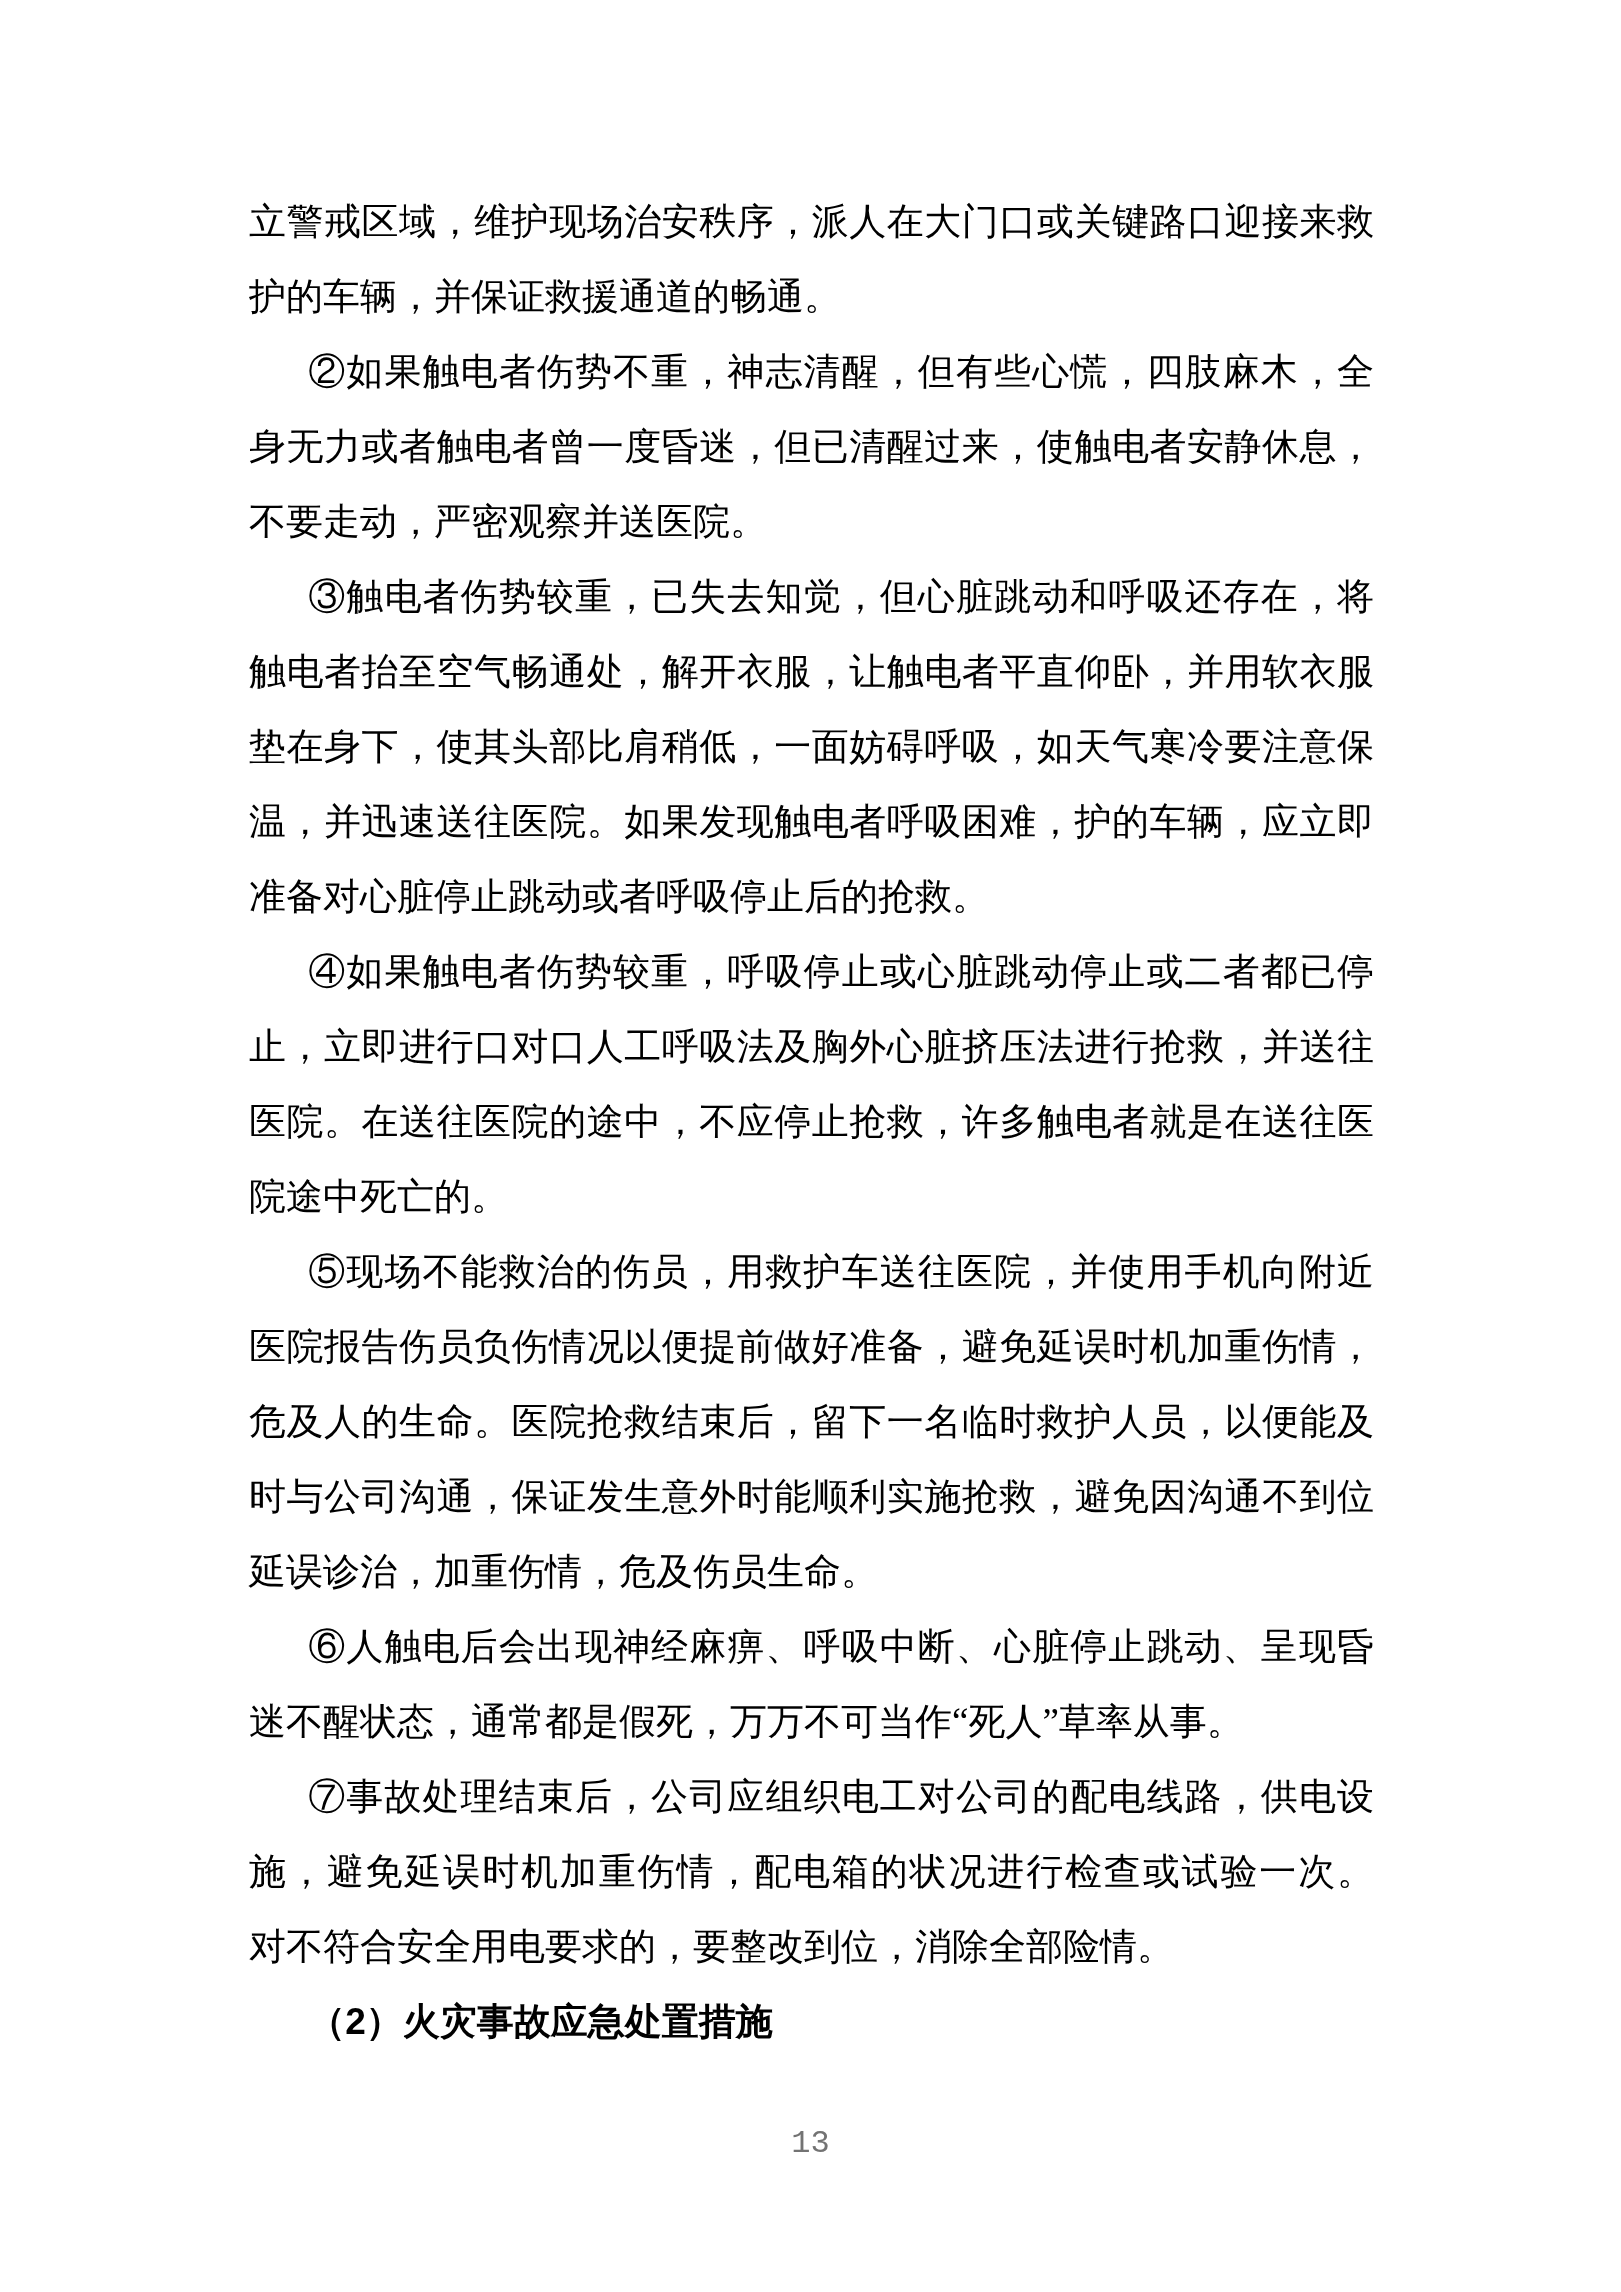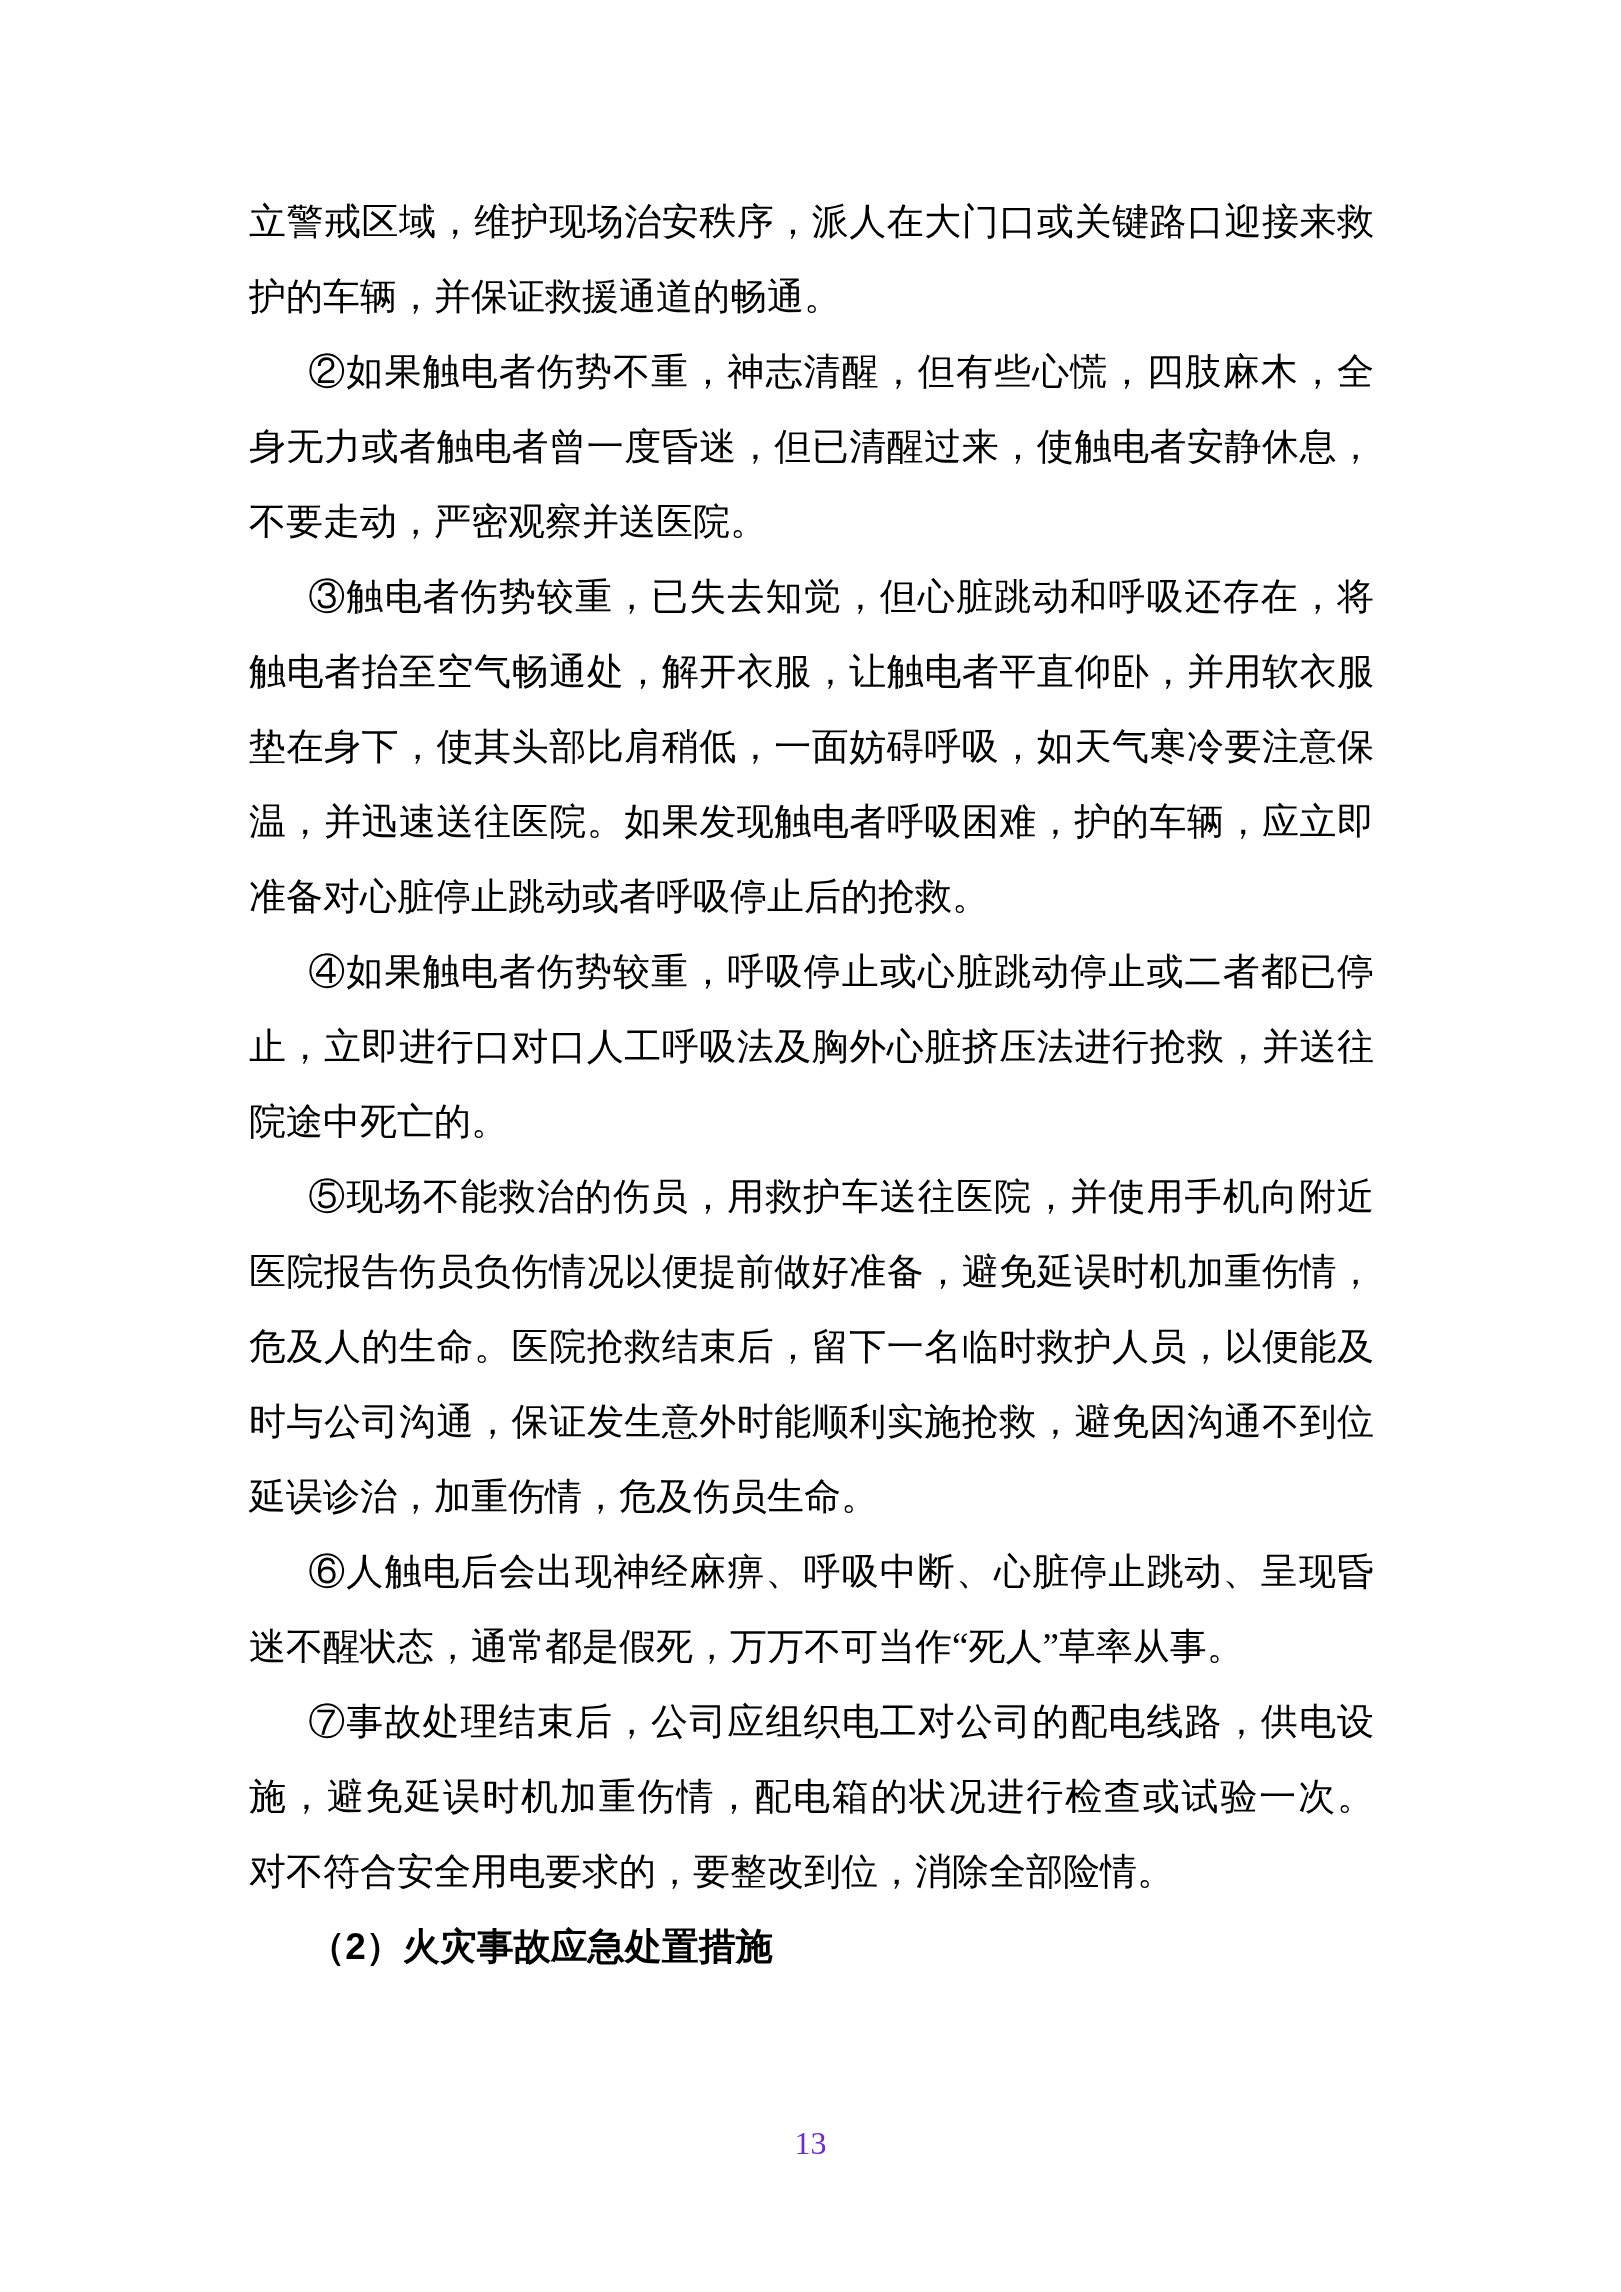--- a/index.html
+++ b/index.html
@@ -40,22 +40,22 @@
   }
   .footer {
     position: absolute;
     left: 0;
     top: 2125px;
     width: 100%;
     text-align: center;
   }
   .pagenum {
     font-size: 32px;
-    font-family: Liberation Serif, serif;
-    color: #6d28d9;
+    font-family: Liberation Mono, monospace;
+    color: #737373;
   }
 </style>
 </head>
 <body>
 
 <div class="page">
   <div class="text-block">
 
     <div class="para">
       <div class="line j">立警戒区域，维护现场治安秩序，派人在大门口或关键路口迎接来救</div>
@@ -72,20 +72,21 @@
       <div class="line first j">③触电者伤势较重，已失去知觉，但心脏跳动和呼吸还存在，将</div>
       <div class="line j">触电者抬至空气畅通处，解开衣服，让触电者平直仰卧，并用软衣服</div>
       <div class="line j">垫在身下，使其头部比肩稍低，一面妨碍呼吸，如天气寒冷要注意保</div>
       <div class="line j">温，并迅速送往医院。如果发现触电者呼吸困难，护的车辆，应立即</div>
       <div class="line">准备对心脏停止跳动或者呼吸停止后的抢救。</div>
     </div>
 
     <div class="para">
       <div class="line first j">④如果触电者伤势较重，呼吸停止或心脏跳动停止或二者都已停</div>
       <div class="line j">止，立即进行口对口人工呼吸法及胸外心脏挤压法进行抢救，并送往</div>
+      <div class="line j">医院。在送往医院的途中，不应停止抢救，许多触电者就是在送往医</div>
       <div class="line">院途中死亡的。</div>
     </div>
 
     <div class="para">
       <div class="line first j">⑤现场不能救治的伤员，用救护车送往医院，并使用手机向附近</div>
       <div class="line j">医院报告伤员负伤情况以便提前做好准备，避免延误时机加重伤情，</div>
       <div class="line j">危及人的生命。医院抢救结束后，留下一名临时救护人员，以便能及</div>
       <div class="line j">时与公司沟通，保证发生意外时能顺利实施抢救，避免因沟通不到位</div>
       <div class="line">延误诊治，加重伤情，危及伤员生命。</div>
     </div>

